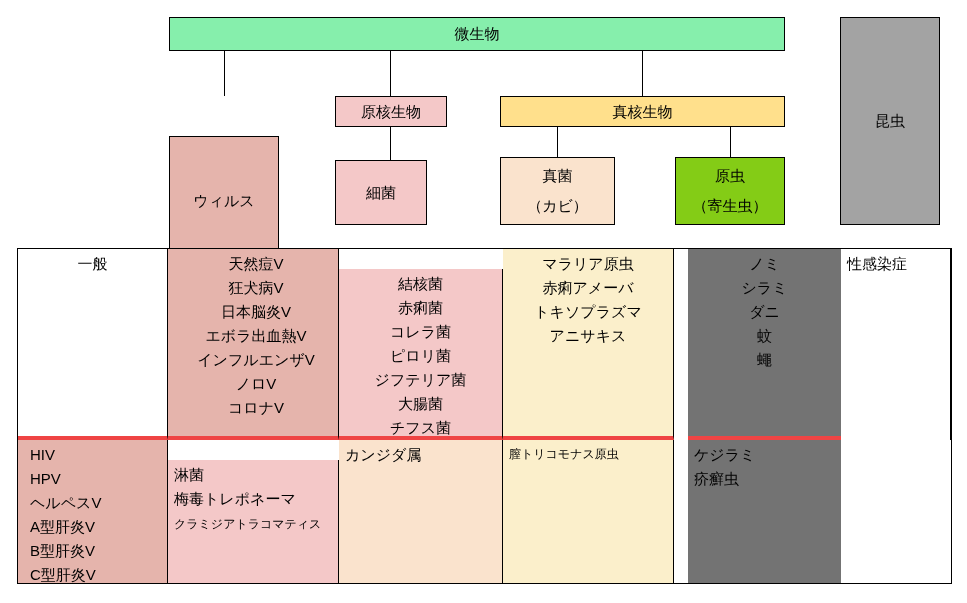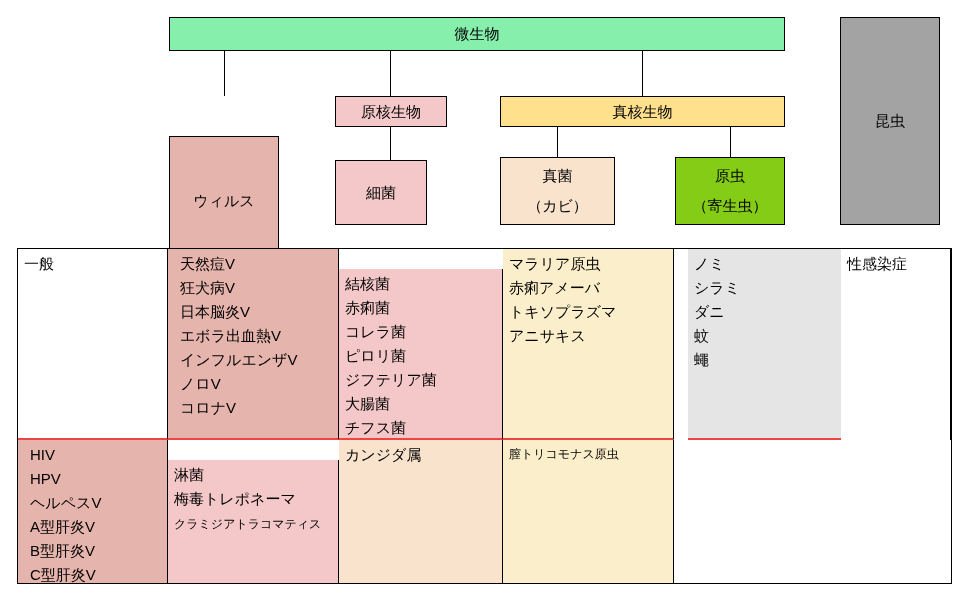--- a/index.html
+++ b/index.html
@@ -44,27 +44,27 @@
   }
   .cell{
     box-sizing:border-box;
     border-right:1px solid #000;
     padding:3px 6px;
     font-size:15px;line-height:24px;
     white-space:pre-line;
     overflow:hidden;
   }
   .cell.lastcol{border-right:none;}
-  .cell.row1{border-bottom:2px solid #ef4444;}
+  .cell.row1{border-bottom:4px solid #ef4444;text-align:center;}
   .cell.hdr{background:#ffffff;}
   .cell.virus{background:#E5B4AC;padding-left:12px;}
   .cell.bact{background:#F4C8C8;margin-top:20px;}
   .cell.fungi{background:#FAE3CD;}
   .cell.proto{background:#FBEFCB;}
-  .cell.insect{background:#e5e5e5;margin-left:14px;}
+  .cell.insect{background:#737373;margin-left:14px;}
   .small{font-size:12px;line-height:22px;white-space:pre-line;}
 </style>
 </head>
 <body>
 
 <div id="canvas">
 
   <div class="node node-root">微生物</div>
   <div class="node node-virus">ウィルス</div>
   <div class="node node-prokaryote">原核生物</div>
@@ -115,15 +115,17 @@
 HPV
 ヘルペスV
 A型肝炎V
 B型肝炎V
 C型肝炎V</div>
     <div class="cell bact"><span>淋菌
 梅毒トレポネーマ</span>
 <span class="small">クラミジアトラコマティス</span></div>
     <div class="cell fungi">カンジダ属</div>
     <div class="cell proto small">膣トリコモナス原虫</div>
+    <div class="cell insect lastcol">ケジラミ
+疥癬虫</div>
   </div>
 
 </div>
 
 </body></html>

